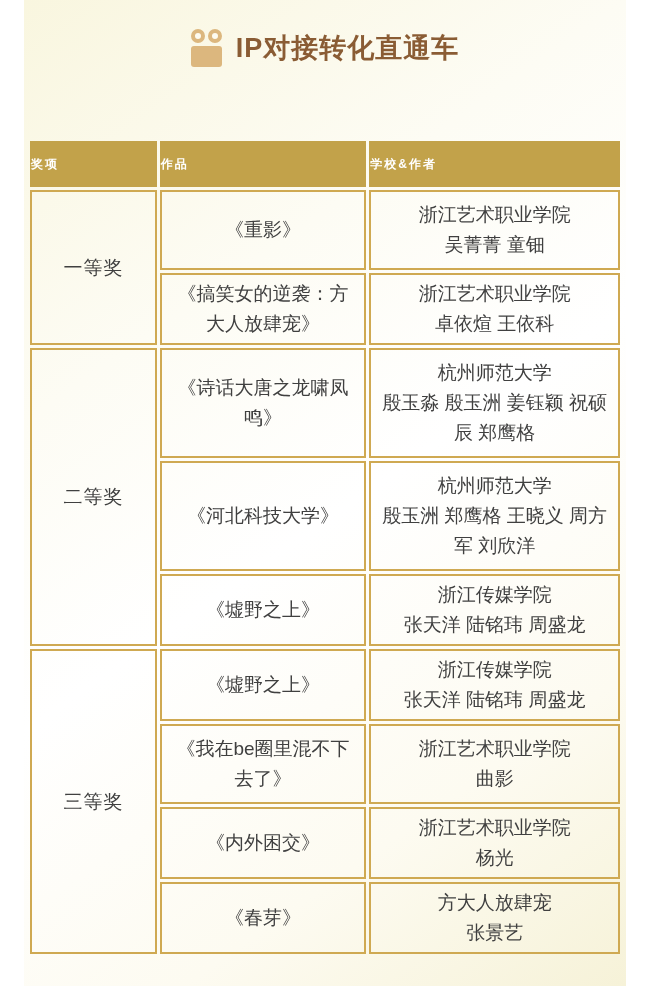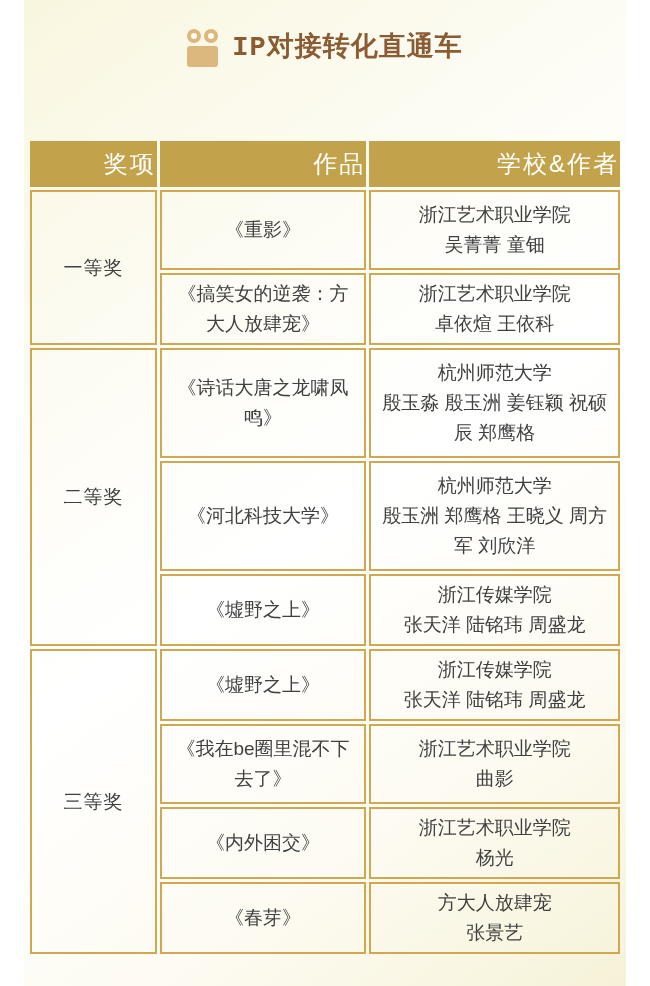--- a/index.html
+++ b/index.html
@@ -13,21 +13,20 @@
     margin:0 24px;
     height:986px;
     box-sizing:border-box;
     padding-top:26px;
     background:linear-gradient(145deg,#f9f6df 0%,#fdfcf4 30%,#ffffff 52%,#fdfbf1 78%,#f6f2d8 100%);
   }
   
   .title-row{
     display:flex;align-items:center;justify-content:center;gap:13px;
     height:44px;
-    font-family:Liberation Mono, monospace;
   }
   .cam{position:relative;width:32px;height:38px;flex:0 0 auto;}
   .cam .reel{
     position:absolute;top:0;width:6px;height:6px;
     border:4px solid #dcb77e;border-radius:50%;background:#fdfbf0;
   }
   .cam .reel.r1{left:0;}
   .cam .reel.r2{left:17px;}
   .cam .cambody{
     position:absolute;left:0;top:17px;width:31px;height:21px;
@@ -41,22 +40,22 @@
   table.awards{
     width:596px;margin:68px auto 0;
     border-collapse:separate;border-spacing:3px;
     table-layout:fixed;
   }
   col.c-award{width:126px;}
   col.c-work{width:205px;}
   col.c-school{width:249px;}
   th{
     background:#c2a24a;color:#ffffff;
-    font-size:24px;font-weight:normal;
-    height:44px;text-align:right;vertical-align:middle;
+    font-size:12px;font-weight:bold;
+    height:44px;text-align:left;vertical-align:middle;
     letter-spacing:2px;
   }
   td{
     border:2px solid #cfa952;
     font-size:19px;color:#404040;
     text-align:center;vertical-align:middle;
     padding:4px 10px;line-height:30px;
     background:transparent;
     word-break:break-word;
   }

